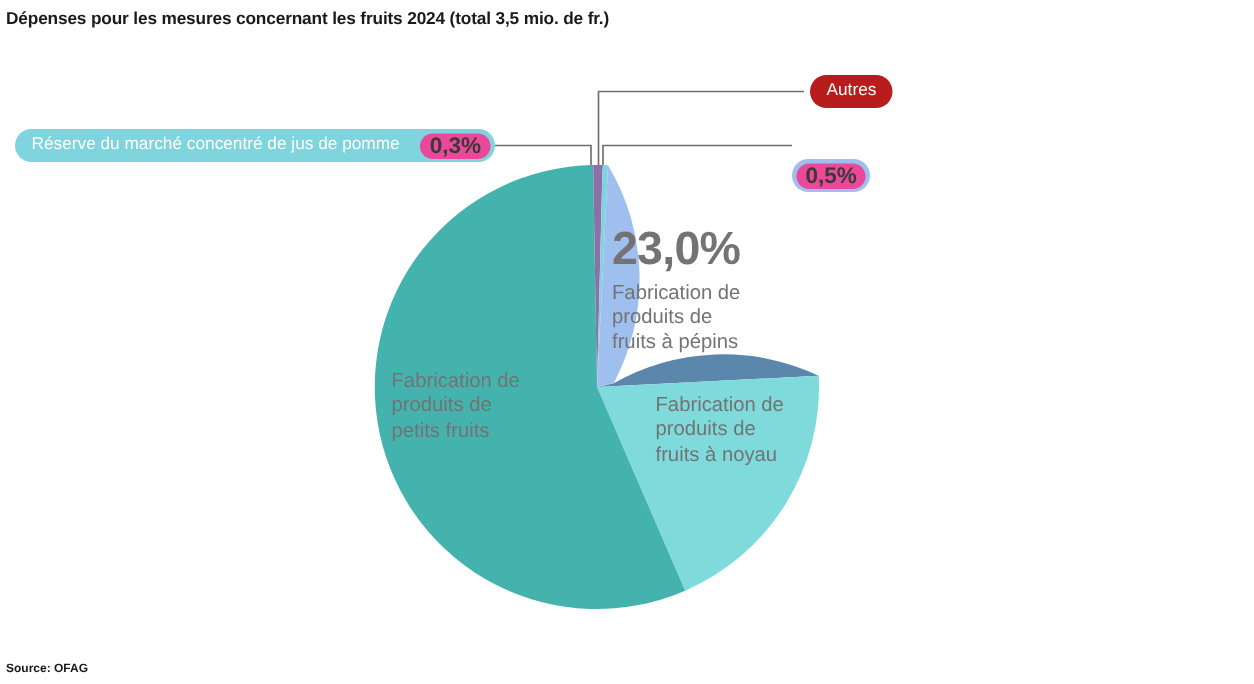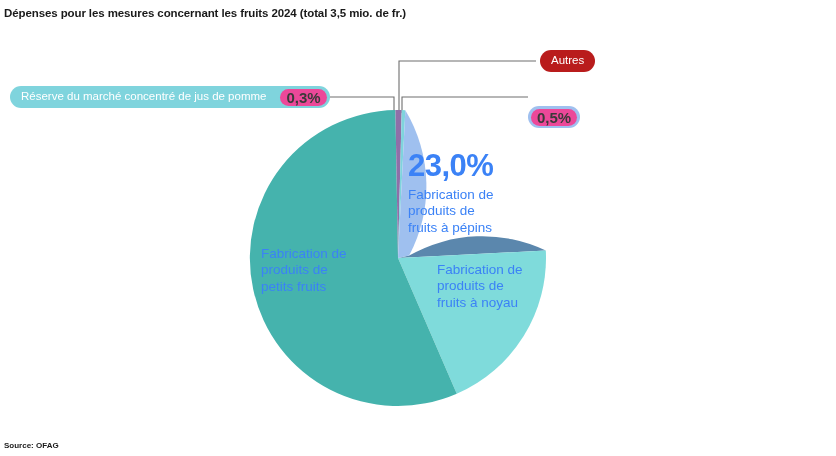--- a/index.html
+++ b/index.html
@@ -39,21 +39,21 @@
   #pie-wrap {
     position: absolute;
     left: 248px; top: 108px;
     width: 300px; height: 300px;
   }
   #pie-svg { display: block; width: 300px; height: 300px; }
 
   
   .slice-label {
     position: absolute;
-    color: #3b82f6;
+    color: #737373;
     line-height: 1.18;
   }
   .slice-pct {
     font-size: 31px;
     font-weight: bold;
     letter-spacing: -0.5px;
     display: block;
     margin-bottom: 2px;
   }
   .slice-name {

